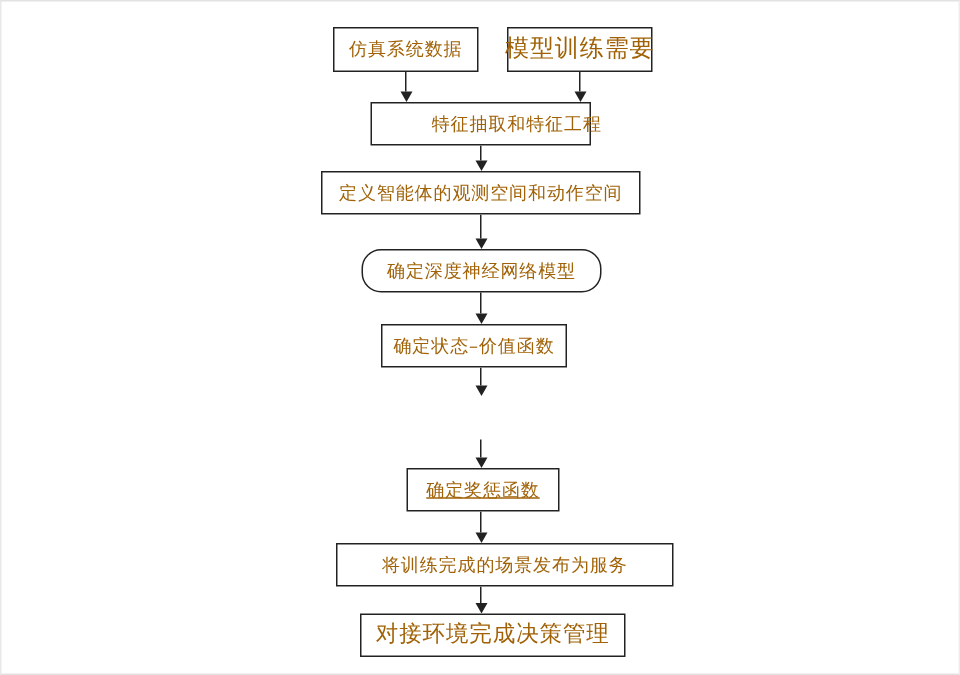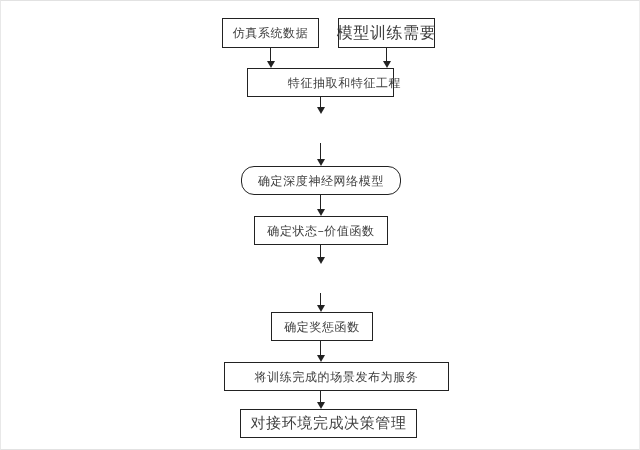--- a/index.html
+++ b/index.html
@@ -21,21 +21,21 @@
     font-family: "DejaVu Serif", "Liberation Serif", serif;
   }
   .node {
     position: absolute;
     box-sizing: border-box;
     border: 1px solid #222222;
     background: #ffffff;
     display: flex;
     align-items: center;
     justify-content: center;
-    color: #404040;
+    color: #a16207;
     letter-spacing: 0.6px;
     white-space: nowrap;
     line-height: 1;
   }
   .node .label {
     display: block;
     transform: translateY(-0.5px);
   }
   
   .edge {
@@ -76,27 +76,30 @@
     <div class="arrow" style="left: 315.5px; top: 401px; border-top-color: rgb(34, 34, 34);"></div>
     <div class="node" style="left: 221px; top: 17px; width: 97px; height: 30px; border-color: rgb(34, 34, 34); background: rgb(255, 255, 255); font-size: 12px;">
       <span class="label">仿真系统数据</span>
     </div>
     <div class="node" style="left: 337px; top: 17px; width: 97px; height: 30px; border-color: rgb(34, 34, 34); background: rgb(255, 255, 255); font-size: 16px;">
       <span class="label">模型训练需要</span>
     </div>
     <div class="node" style="left: 246px; top: 67px; width: 147px; height: 29px; border-color: rgb(34, 34, 34); background: rgb(255, 255, 255); font-size: 12px; padding-left: 48px;">
       <span class="label">特征抽取和特征工程</span>
     </div>
+    <div class="node" style="left: 213px; top: 113px; width: 213px; height: 29px; border-color: rgb(34, 34, 34); background: rgb(255, 255, 255); font-size: 12px;">
+      <span class="label">定义智能体的观测空间和动作空间</span>
+    </div>
     <div class="node" style="left: 240px; top: 165px; width: 160px; height: 29px; border-color: rgb(34, 34, 34); background: rgb(255, 255, 255); font-size: 12px; border-radius: 13px;">
       <span class="label">确定深度神经网络模型</span>
     </div>
-    <div class="node" style="left: 253px; top: 215px; width: 134px; height: 29px; border-color: rgb(34, 34, 34); background: rgb(255, 255, 255); font-size: 12px;">
+    <div class="node" style="left: 253px; top: 215px; width: 124px; height: 29px; border-color: rgb(34, 34, 34); background: rgb(255, 255, 255); font-size: 12px;">
       <span class="label">确定状态–价值函数</span>
     </div>
-    <div class="node" style="left: 270px; top: 311px; width: 102px; height: 29px; border-color: rgb(34, 34, 34); background: rgb(255, 255, 255); font-size: 12px;">
+    <div class="node" style="left: 270px; top: 311px; width: 102px; height: 29px; border-color: rgb(34, 34, 34); background: rgb(255, 255, 255); font-size: 12px; text-decoration: underline;">
       <span class="label">确定奖惩函数</span>
     </div>
     <div class="node" style="left: 223px; top: 361px; width: 225px; height: 29px; border-color: rgb(34, 34, 34); background: rgb(255, 255, 255); font-size: 12px;">
       <span class="label">将训练完成的场景发布为服务</span>
     </div>
     <div class="node" style="left: 239px; top: 408px; width: 177px; height: 29px; border-color: rgb(34, 34, 34); background: rgb(255, 255, 255); font-size: 15px;">
       <span class="label">对接环境完成决策管理</span>
     </div>
   </div>
 

